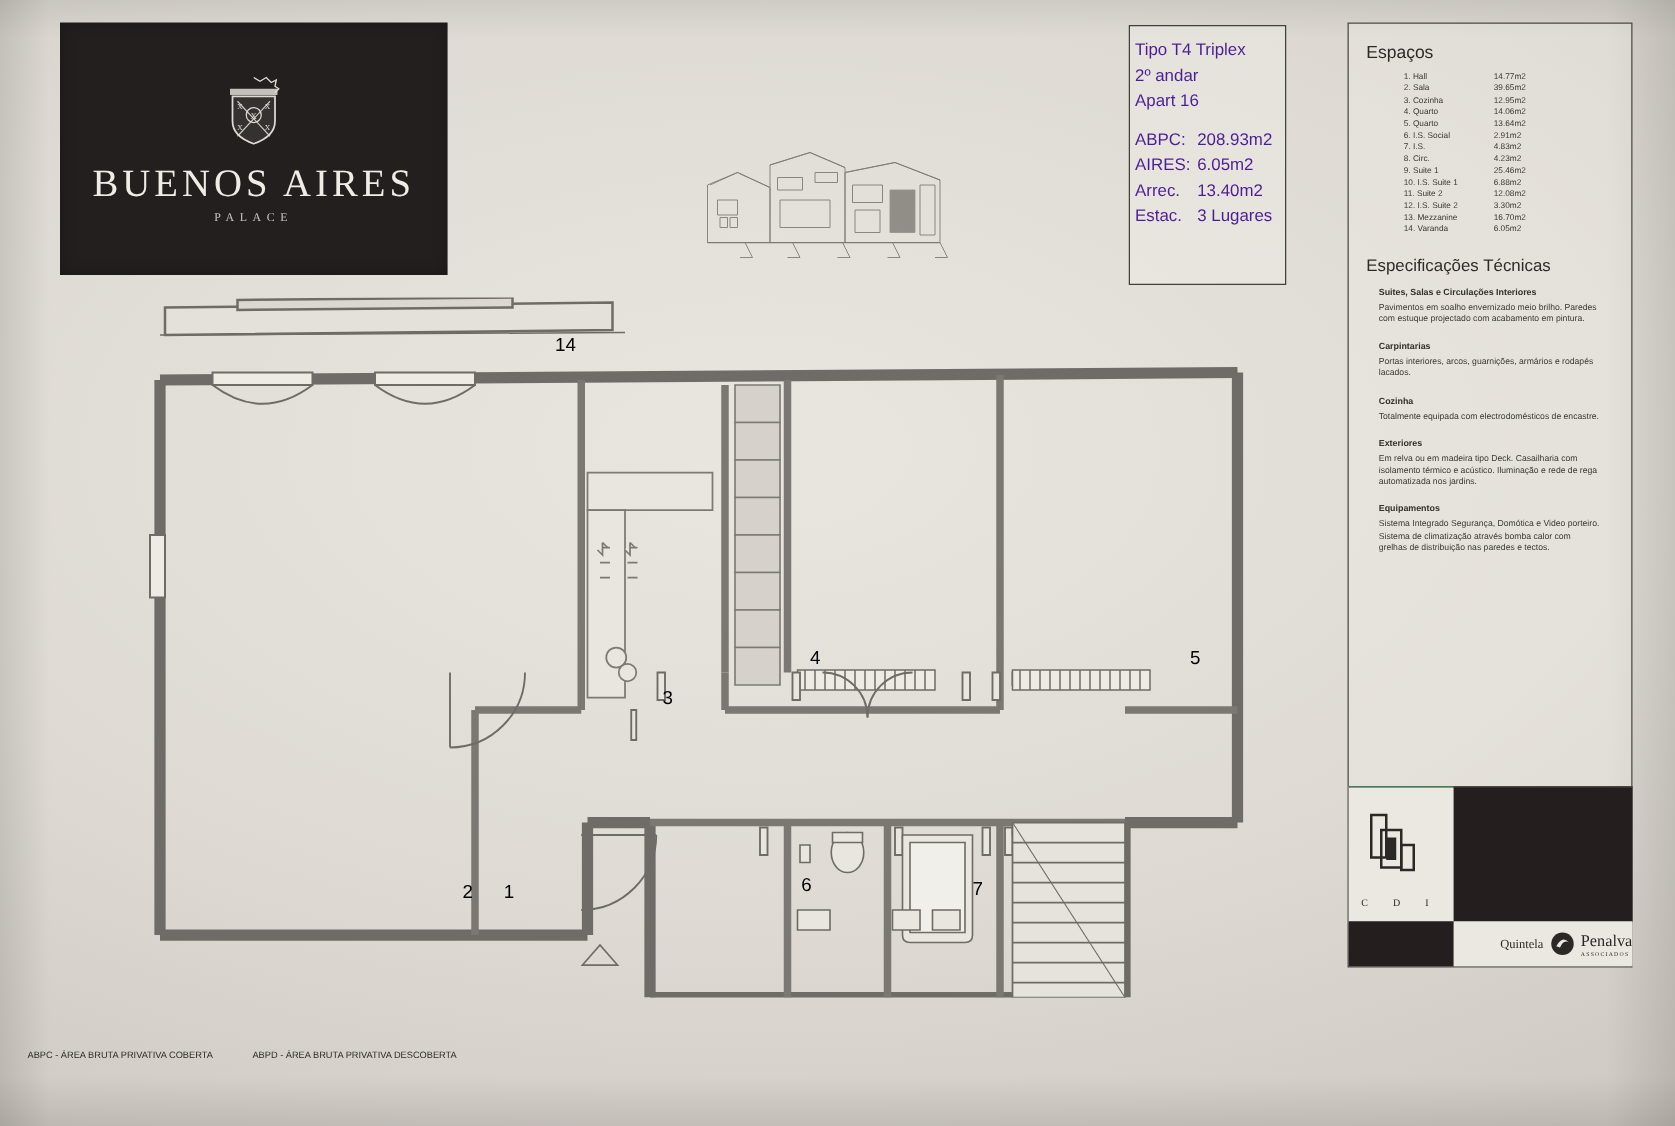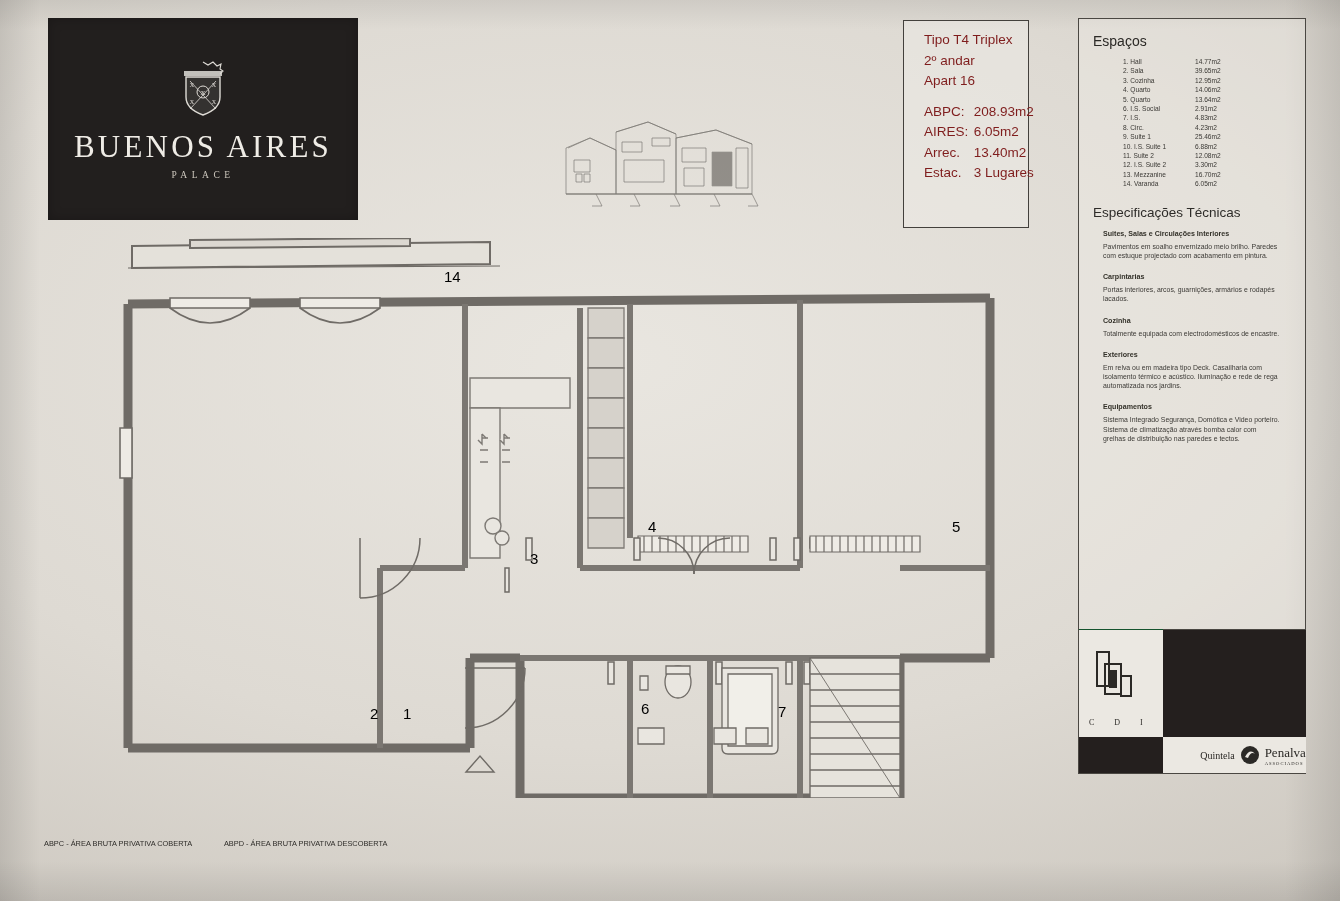--- a/index.html
+++ b/index.html
@@ -57,23 +57,23 @@
     font-size: 9.5px;
     letter-spacing: 4.5px;
     margin-top: 5px;
   }
 
   
   #title-block {
     left: 903px; top: 20px; width: 126px; height: 208px;
     border: 1.4px solid #43403c;
     background: rgba(240,238,232,0.45);
-    padding: 9px 10px 0 20px;
+    padding: 9px 10px 0 4px;
     box-sizing: border-box;
-    color: #7f1d1d;
+    color: #4c1d95;
     font-size: 13.5px;
     line-height: 20.5px;
     font-family: "Liberation Sans", sans-serif;
   }
   #title-block .t-row { white-space: nowrap; }
   #title-block .gap { height: 10px; }
   #title-block .num { display: inline-block; }
   .lab { display:inline-block; min-width: 46px; }
 
   
@@ -140,21 +140,21 @@
   #penalva .small { font-size: 4.6px; letter-spacing: 1px; display:block; }
 
   
   #thumb { left: 556px; top: 108px; width: 222px; height: 112px; opacity: 0.72; }
 
   
   #plan { left: 110px; top: 238px; width: 900px; height: 560px; }
 
   
   #footer {
-    left: 44px; top: 838px; width: 900px;
+    left: 22px; top: 838px; width: 900px;
     font-size: 7.4px; line-height: 12px; color: #2e2c29;
     font-family: "Liberation Sans", sans-serif;
   }
   #footer .f1 span { margin-right: 30px; }
   #footer .f2 { letter-spacing: 0.1px; }
 
   
   .rnum {
     position: absolute;
     font-size: 15px;

